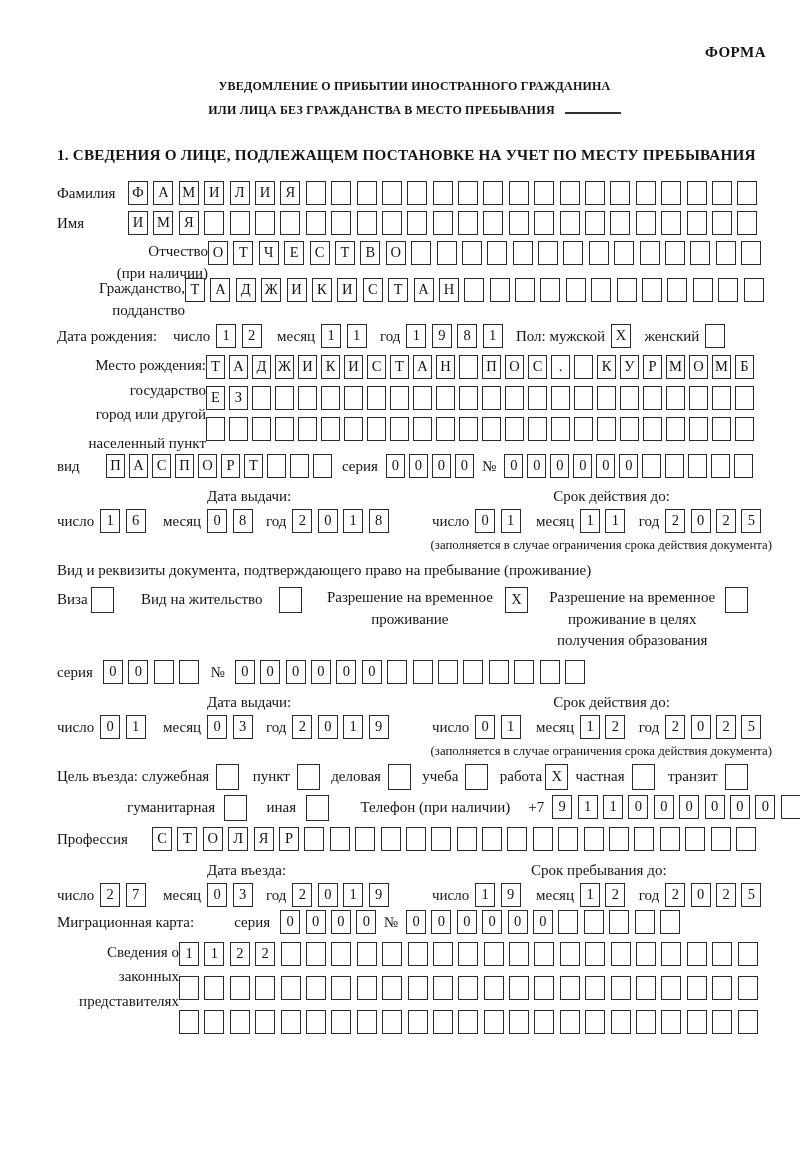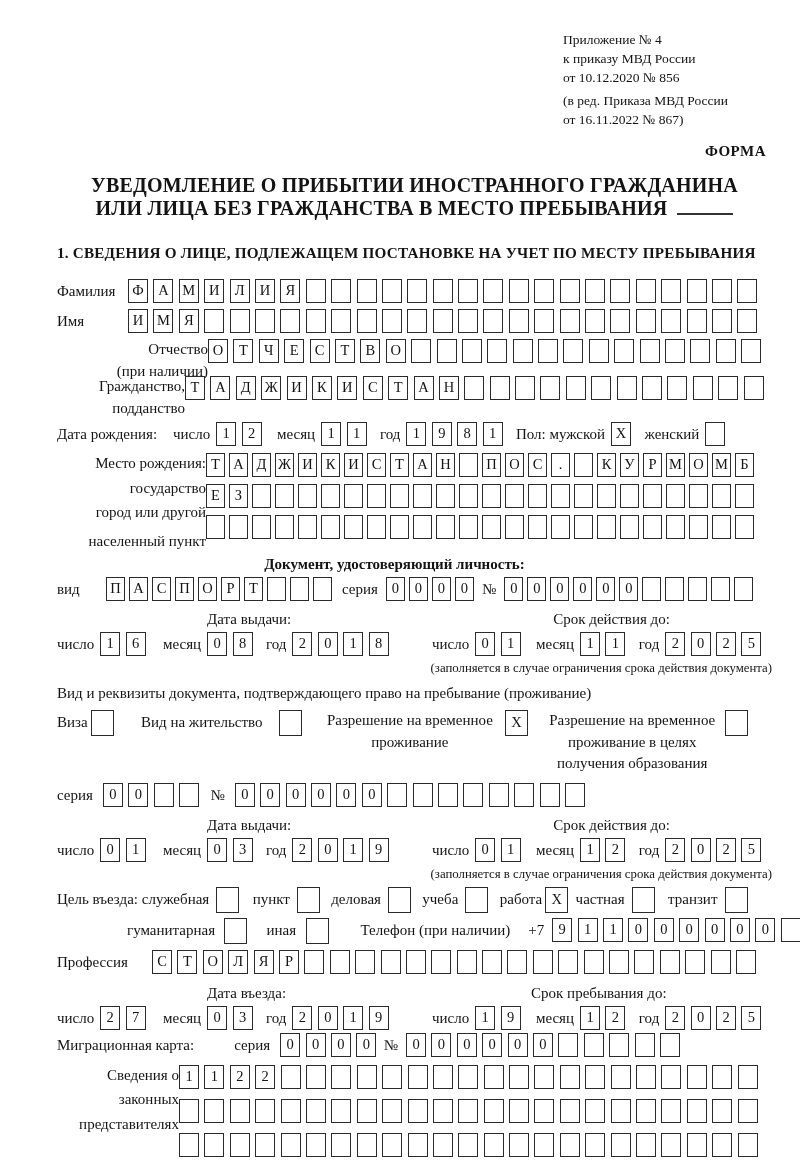--- a/index.html
+++ b/index.html
@@ -5,21 +5,21 @@
   html,body{margin:0;padding:0;background:#ffffff;}
   .page{
     width:800px;height:1163px;box-sizing:border-box;
     padding:30px 28px 0 57px;
     font-family:"Liberation Serif","DejaVu Serif",serif;
     color:#141414;background:#fff;position:relative;overflow:hidden;
   }
   .appendix{margin-left:506px;font-size:13.5px;line-height:19px;}
   .appendix .gap{height:4px;}
   .forma{font-weight:bold;font-size:15px;text-align:right;margin:14px 6px 0 0;letter-spacing:.5px;}
-  .title{font-weight:bold;font-size:20px;text-align:center;margin-top:14px;line-height:23px;letter-spacing:.2px;}
+  .title{font-weight:bold;font-size:12px;text-align:center;margin-top:14px;line-height:23px;letter-spacing:.2px;}
   .blank-line{display:inline-block;width:56px;border-bottom:2.4px solid #333;margin-left:10px;height:14px;}
   .sec-head{font-weight:bold;font-size:15.2px;margin-top:24px;letter-spacing:.2px;}
   .row{display:flex;align-items:flex-start;white-space:nowrap;}
   .lbl{font-size:15px;line-height:25px;flex:0 0 auto;}
   .lbl2{font-size:15px;line-height:21.5px;}
   .lblblock{flex:0 0 auto;text-align:right;}
   .cells{display:flex;flex:0 0 auto;}
   .cell{
     flex:0 0 auto;width:20px;height:24px;box-sizing:border-box;
     border:1.6px solid #2b2b2b;margin-right:5.4px;text-align:center;
@@ -31,28 +31,20 @@
   .note{font-size:12.8px;line-height:18px;}
   .doc-head{font-weight:bold;font-size:15px;text-align:center;margin:4px 40px 4px 0;}
   .intro{font-size:15px;line-height:25px;}
   .ctr{text-align:center;flex:0 0 auto;}
 </style>
 </head>
 <body>
 
 <div class="page">
 
-  <div class="appendix">
-    <div>Приложение № 4</div>
-    <div>к приказу МВД России</div>
-    <div>от 10.12.2020 № 856</div>
-    <div class="gap"></div>
-    <div>(в ред. Приказа МВД России</div>
-    <div>от 16.11.2022 № 867)</div>
-  </div>
   <div class="forma">ФОРМА</div>
 
   <div class="title">
     <div>УВЕДОМЛЕНИЕ О ПРИБЫТИИ ИНОСТРАННОГО ГРАЖДАНИНА</div>
     <div>
       <span>ИЛИ ЛИЦА БЕЗ ГРАЖДАНСТВА В МЕСТО ПРЕБЫВАНИЯ</span><span class="blank-line"></span>
     </div>
   </div>
 
   <div class="sec-head">1. СВЕДЕНИЯ О ЛИЦЕ, ПОДЛЕЖАЩЕМ ПОСТАНОВКЕ НА УЧЕТ ПО МЕСТУ ПРЕБЫВАНИЯ</div>
@@ -293,21 +285,20 @@
           <span class="cell"></span>
           <span class="cell"></span>
           <span class="cell"></span>
           <span class="cell"></span>
           <span class="cell"></span>
           <span class="cell"></span>
         </div>
     </div>
   </div>
 
-  <div class="doc-head">Документ, удостоверяющий личность:</div>
 
   <div class="row">
     <span class="lbl" style="width:49px">вид</span>
     <div class="cells tight">
         <span class="cell">П</span>
         <span class="cell">А</span>
         <span class="cell">С</span>
         <span class="cell">П</span>
         <span class="cell">О</span>
         <span class="cell">Р</span>

